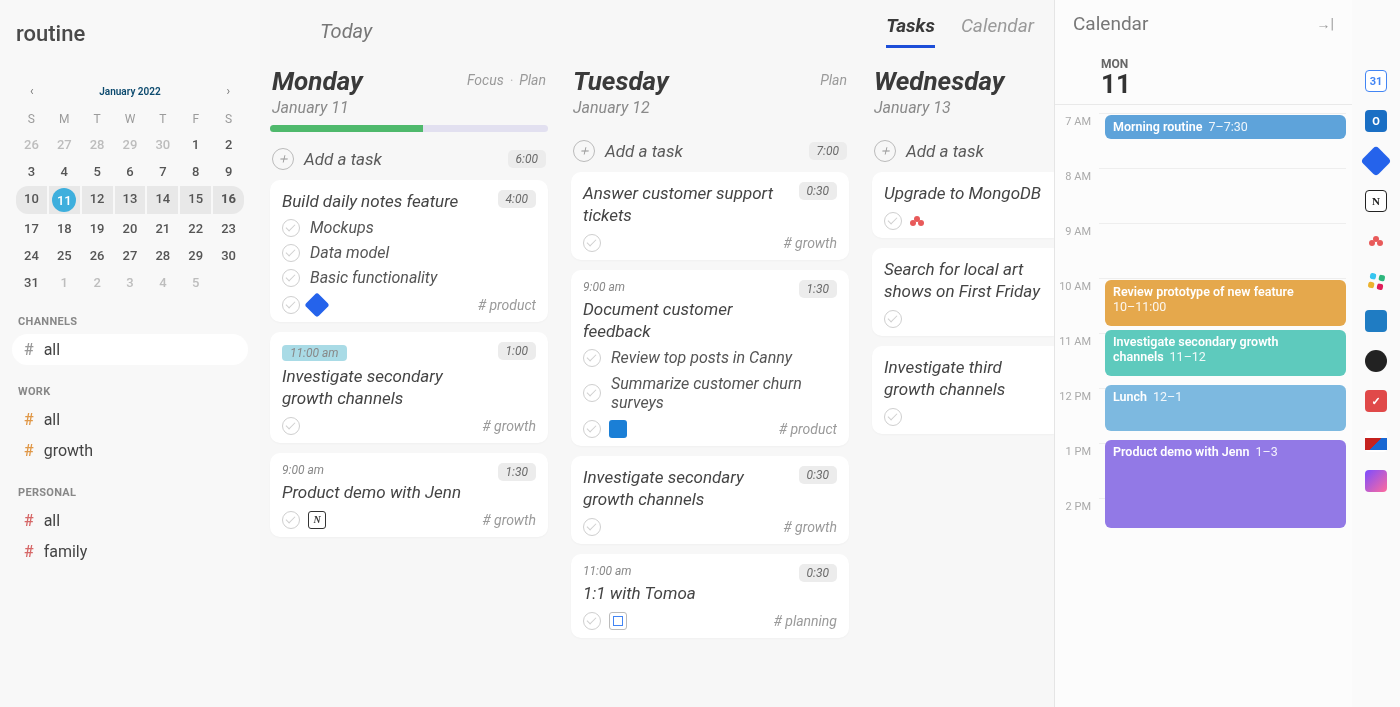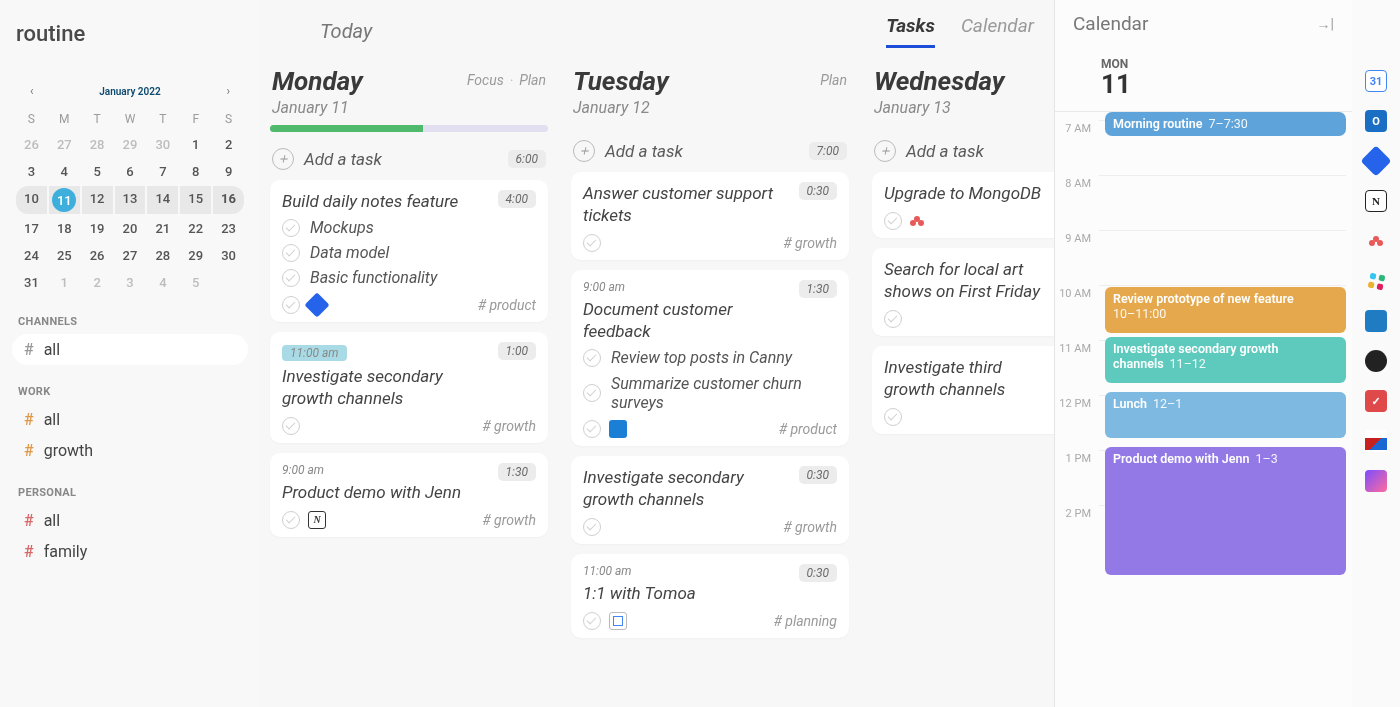--- a/index.html
+++ b/index.html
@@ -241,21 +241,21 @@
     flex-shrink: 0;
     position: relative;
   }
   .calpanel .hdr {
     padding: 0 18px 8px 18px;
     display:flex; justify-content:space-between; align-items:flex-start;
   }
   .calpanel .hdr-title { color:#777; font-size:19px; }
   .chev-btn { color:#999; font-size:14px; cursor:pointer; margin-top:4px;}
   .calpanel .datehdr {
-    padding: 14px 0 12px 46px;
+    padding: 14px 0 5px 46px;
     border-bottom: 1px solid #e9e9e9;
   }
   .calpanel .dow { font-size:12px; font-weight:700; color:#666; }
   .calpanel .dnum { font-size:26px; font-weight:700; color:#333; margin-top:-2px;}
   .hours { position:relative; padding: 8px 6px 0 0; }
   .hour-row {
     display:flex; align-items:flex-start;
     height: 55px;
     position:relative;
   }
@@ -681,33 +681,33 @@
       </div>
     <div class="hour-row">
         <div class="hour-label">1 PM</div>
         <div class="hour-line"></div>
       </div>
     <div class="hour-row">
         <div class="hour-label">2 PM</div>
         <div class="hour-line"></div>
       </div>
 
-    <div class="event ev-blue" style="top:0;height:24px;border-radius:7px;">
+    <div class="event ev-blue" style="top:10px;height:24px;">
       <span class="et">Morning routine</span><span class="tm">7–7:30</span>
     </div>
     <div class="event ev-orange" style="top:175px;height:46px;">
       <span class="et">Review prototype of new feature</span><br><span class="tm" style="margin:0;">10–11:00</span>
     </div>
     <div class="event ev-teal" style="top:225px;height:46px;">
       <span class="et">Investigate secondary growth channels</span><span class="tm">11–12</span>
     </div>
     <div class="event ev-sky" style="top:280px;height:46px;">
       <span class="et">Lunch</span><span class="tm">12–1</span>
     </div>
-    <div class="event ev-purple" style="top:335px;height:128px;">
+    <div class="event ev-purple" style="top:335px;height:88px;">
       <span class="et">Product demo with Jenn</span><span class="tm">1–3</span>
     </div>
   </div>
 </div>
 
 <div class="rail">
   <div class="ric gcal">31</div>
   <div class="ric outlook">O</div>
   <div class="ric jira"></div>
   <div class="ric notion">N</div>

